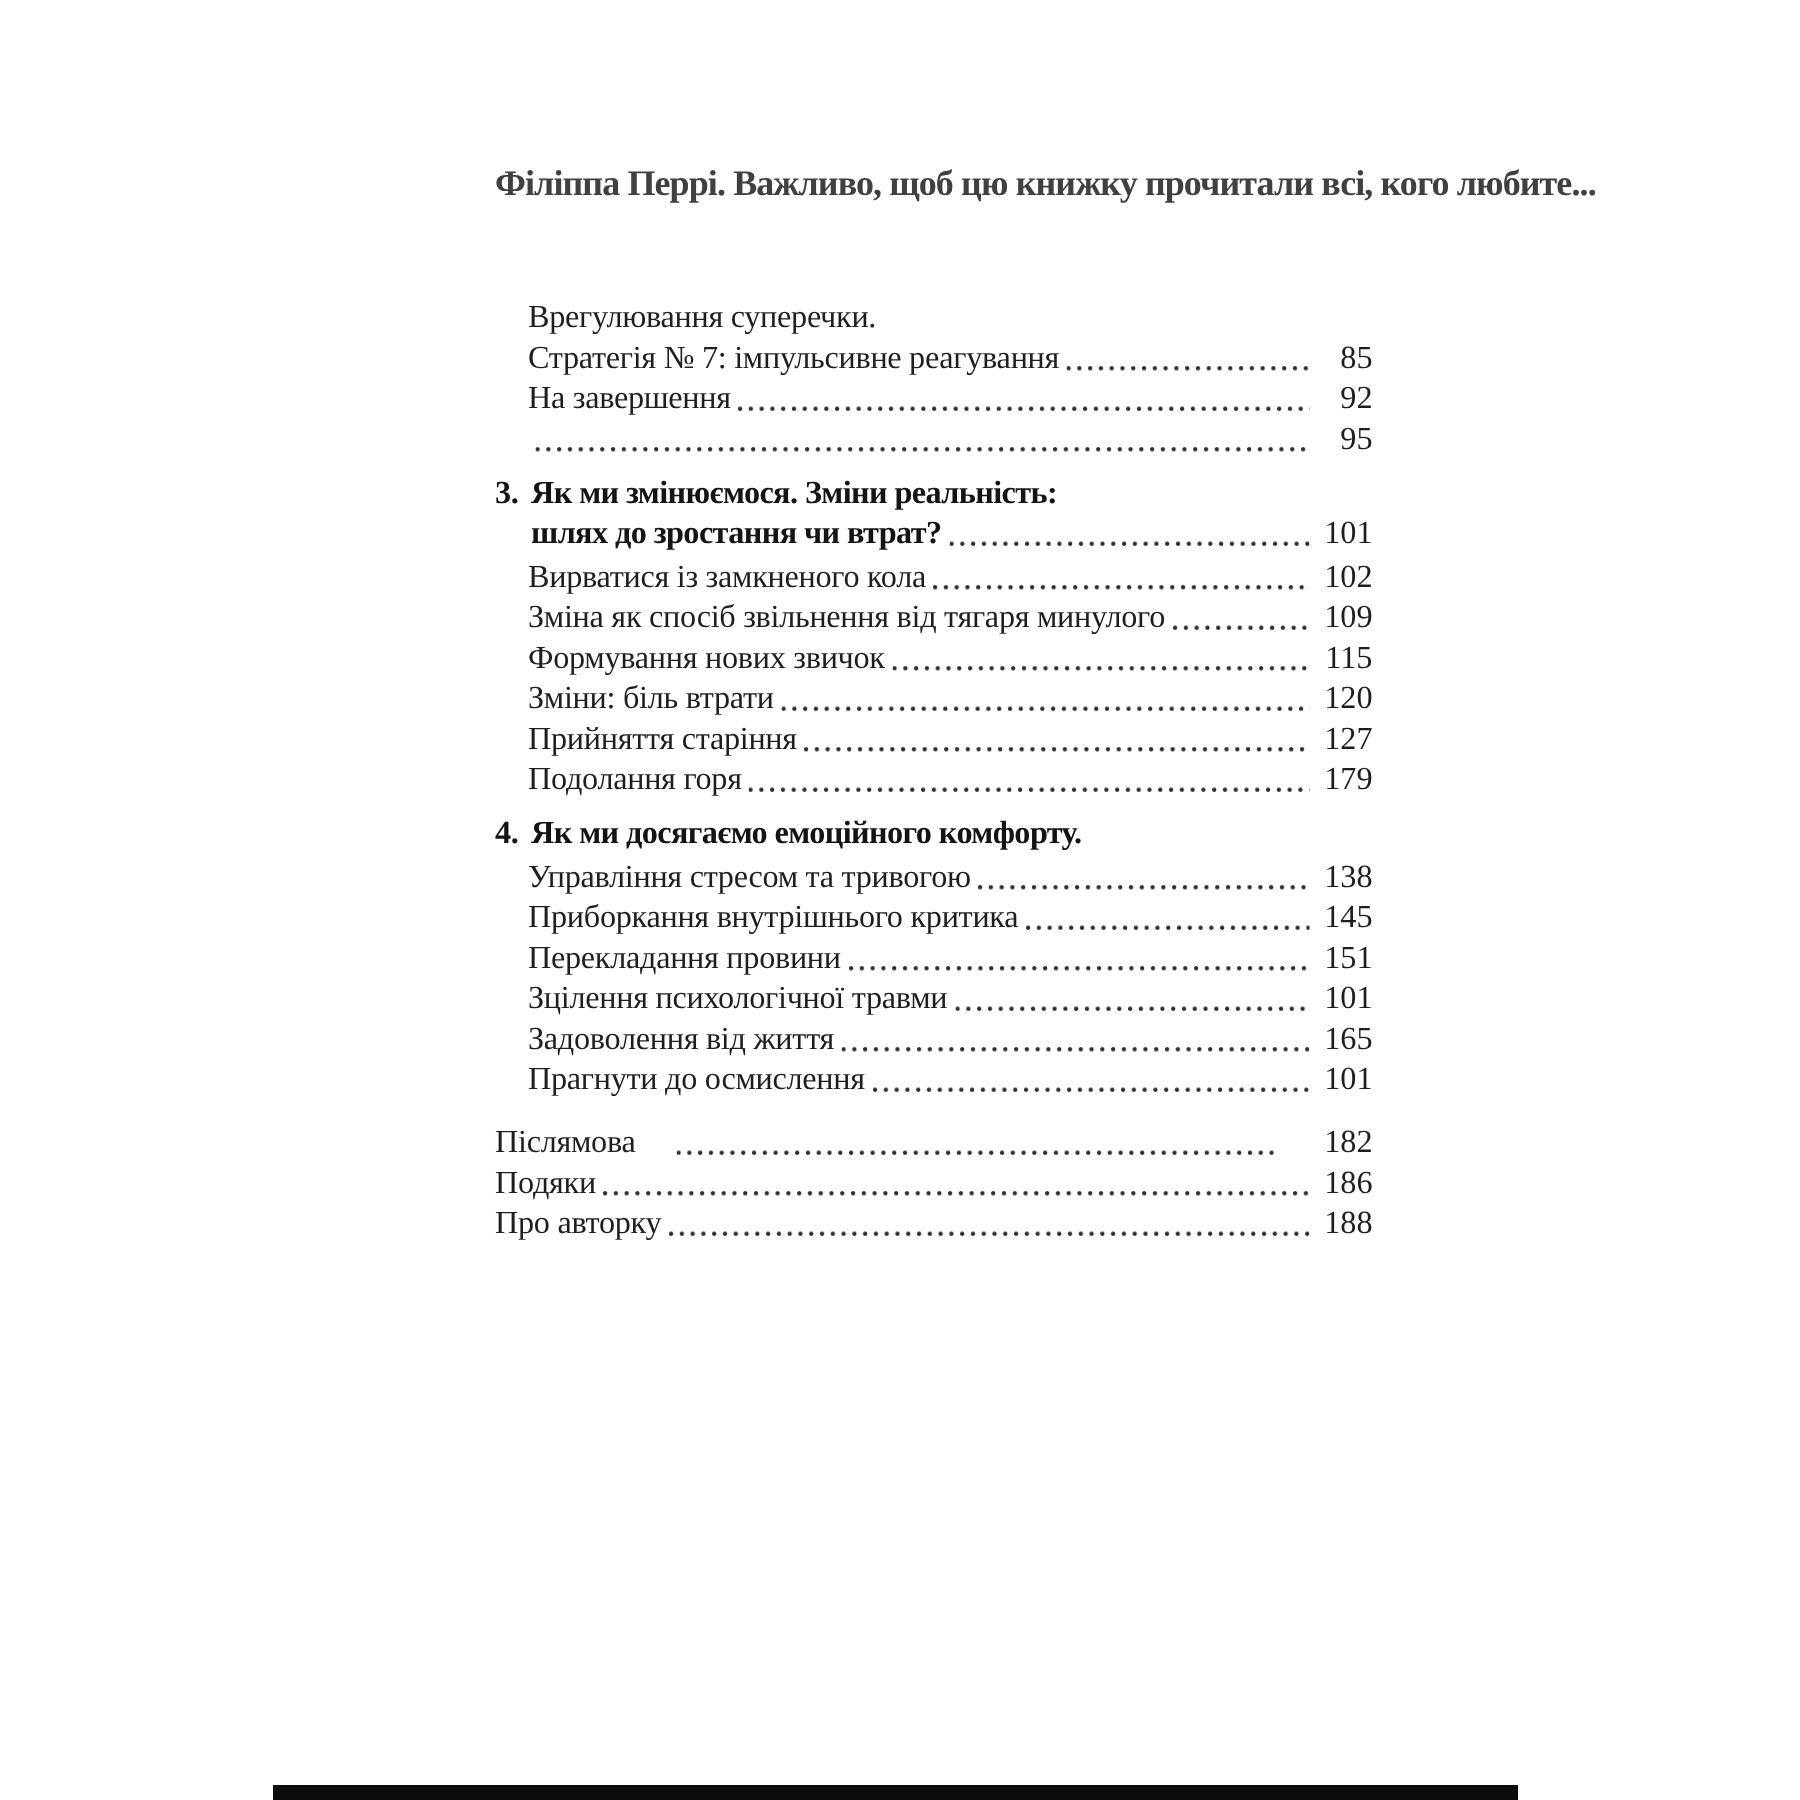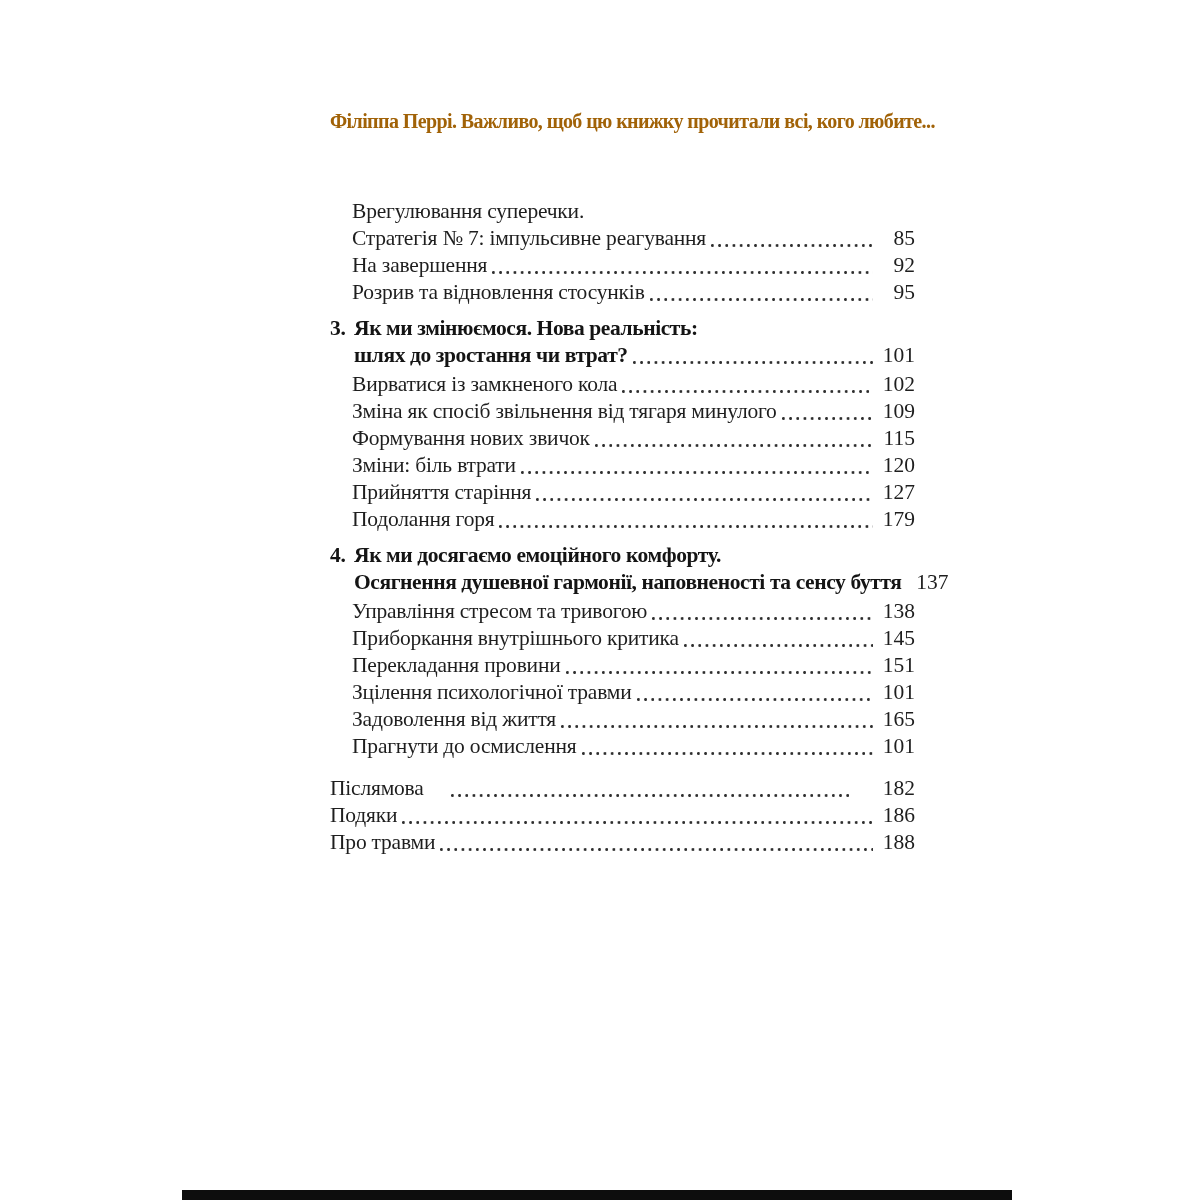--- a/index.html
+++ b/index.html
@@ -14,24 +14,24 @@
     background: #ffffff;
     overflow: hidden;
     font-family: "Liberation Serif", "DejaVu Serif", serif;
     color: #1e1e1e;
   }
   .running-head {
     position: absolute;
     left: 330px;
     top: 110px;
     width: 600px;
-    font-size: 20px;
+    font-size: 24px;
     font-weight: bold;
     letter-spacing: -0.6px;
-    color: #a16207;
+    color: #404040;
     white-space: nowrap;
   }
   .toc {
     position: absolute;
     left: 330px;
     top: 186px;
     width: 585px;
     font-size: 21.5px;
     letter-spacing: -0.2px;
     margin-top: 12px;
@@ -104,28 +104,27 @@
     </div>
 
 
     <div class="row sub">
       <span class="t">На завершення</span>
       <span class="dots"></span>
       <span class="pg">92</span>
     </div>
 
     <div class="row sub">
-      <span class="t">Розрив та відновлення стосунків</span>
       <span class="dots"></span>
       <span class="pg">95</span>
     </div>
 
     <div class="row section gap-section">
       <span class="num">3.</span>
-      <span class="t">Як ми змінюємося. Нова реальність:</span>
+      <span class="t">Як ми змінюємося. Зміни реальність:</span>
     </div>
 
     <div class="row cont">
       <span class="t">шлях до зростання чи втрат?</span>
       <span class="dots"></span>
       <span class="pg">101</span>
     </div>
 
     <div class="row sub gap-item">
       <span class="t">Вирватися із замкненого кола</span>
@@ -161,25 +160,20 @@
       <span class="t">Подолання горя</span>
       <span class="dots"></span>
       <span class="pg">179</span>
     </div>
 
     <div class="row section gap-section">
       <span class="num">4.</span>
       <span class="t">Як ми досягаємо емоційного комфорту.</span>
     </div>
 
-    <div class="row cont">
-      <span class="t">Осягнення душевної гармонії, наповненості та сенсу буття</span>
-      <span class="dots"></span>
-      <span class="pg">137</span>
-    </div>
 
     <div class="row sub gap-item">
       <span class="t">Управління стресом та тривогою</span>
       <span class="dots"></span>
       <span class="pg">138</span>
     </div>
 
     <div class="row sub">
       <span class="t">Приборкання внутрішнього критика</span>
       <span class="dots"></span>
@@ -216,21 +210,21 @@
       <span class="pg">182</span>
     </div>
 
     <div class="row">
       <span class="t">Подяки</span>
       <span class="dots"></span>
       <span class="pg">186</span>
     </div>
 
     <div class="row">
-      <span class="t">Про травми</span>
+      <span class="t">Про авторку</span>
       <span class="dots"></span>
       <span class="pg">188</span>
     </div>
 
   </div>
 
   <div class="bottom-bar"></div>
 
 </div>
 

